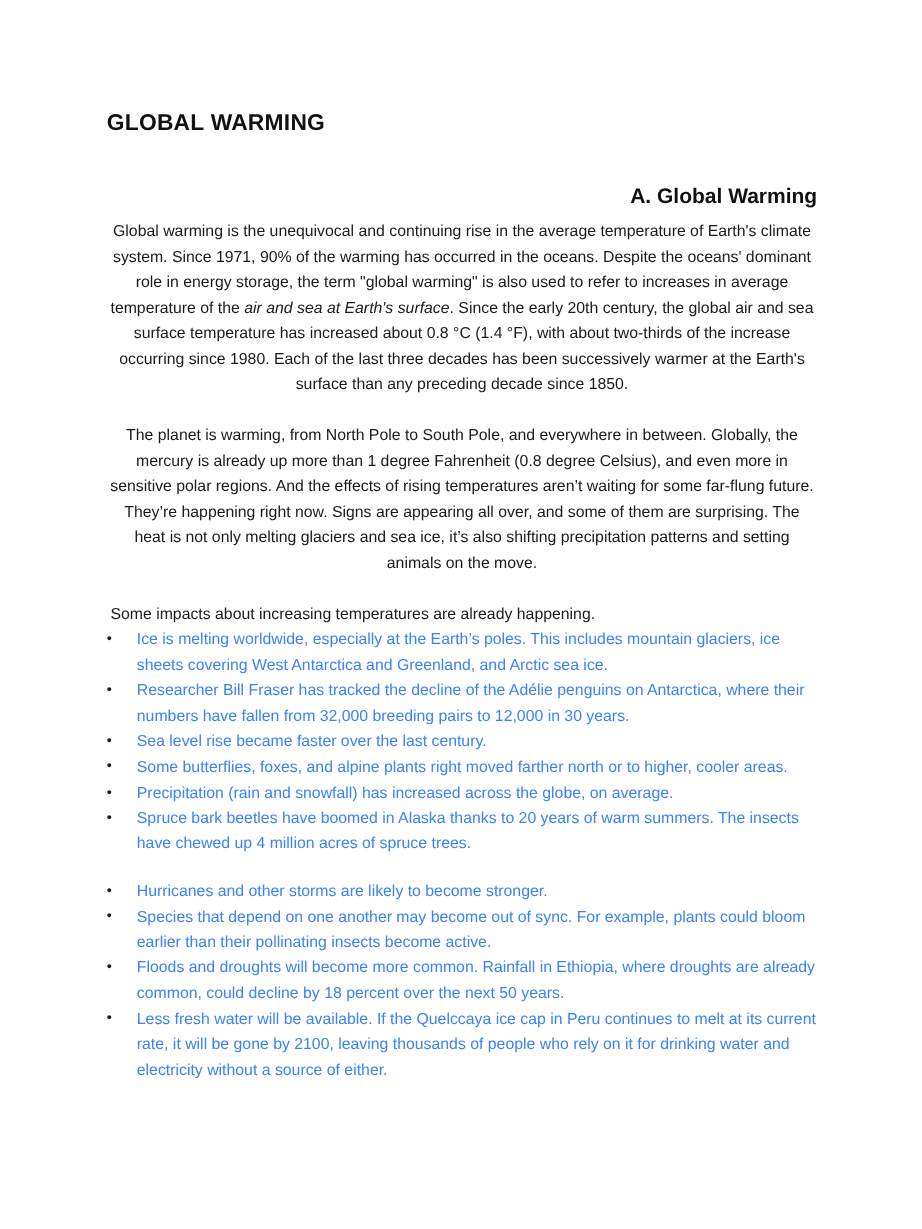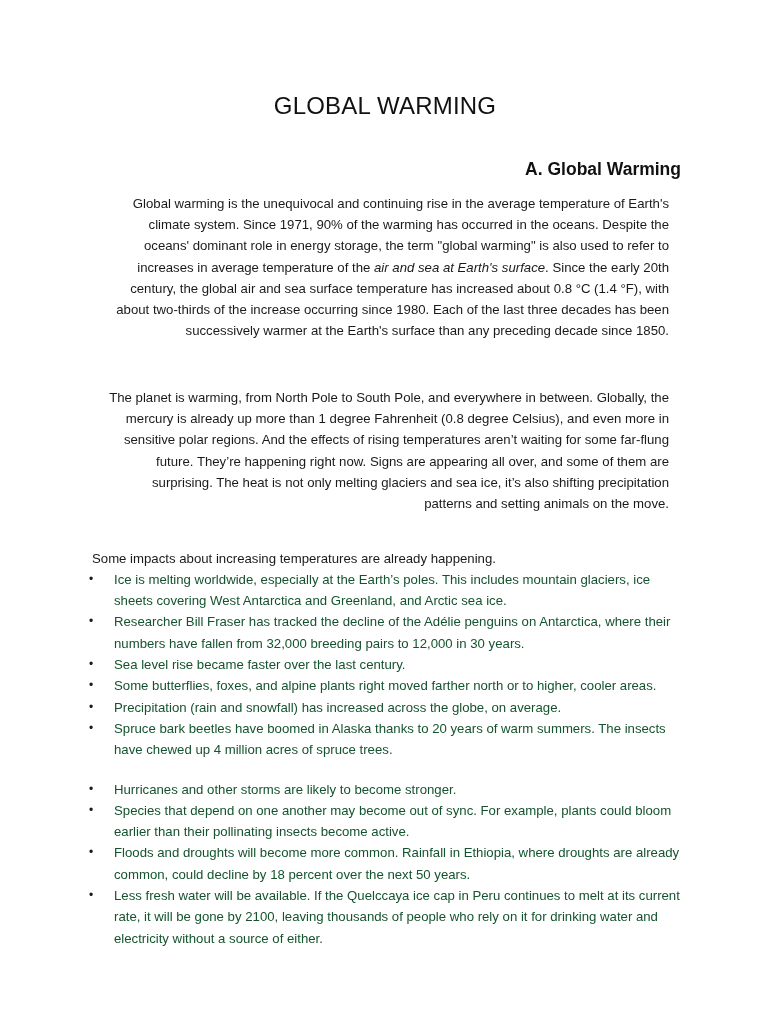--- a/index.html
+++ b/index.html
@@ -23,63 +23,62 @@
     padding: 0;
     overflow: hidden;
   }
   .content {
     position: absolute;
     left: 89px;
     top: 92px;
     width: 592px;
   }
   .doc-title {
-    font-size: 24px;
-    font-weight: normal;
-    text-align: center;
+    font-size: 19px;
+    font-weight: bold;
     letter-spacing: 0.2px;
     color: #111111;
     margin: 0 0 38px 0;
     line-height: 1.2;
   }
   .section-heading {
     font-size: 17.5px;
     font-weight: bold;
     color: #111111;
     margin: 0 0 7px 0;
     line-height: 1.25;
     text-align: right;
   }
   p.body-par {
     font-size: 13.2px;
     line-height: 21.3px;
-    margin: 12px;
+    margin: 0;
     color: #1a1a1a;
-    text-align: right;
+    text-align: center;
   }
   .par-gap {
     height: 21px;
   }
   .list-intro {
     font-size: 13.2px;
     line-height: 21.3px;
     margin: 0 0 0 3px;
     color: #1a1a1a;
   }
   ul.bullets {
     list-style: none;
     margin: 0;
     padding: 0;
   }
   ul.bullets > li {
     position: relative;
     padding-left: 25px;
     font-size: 13.2px;
     line-height: 21.3px;
-    color: #14532d;
+    color: #3b82f6;
     margin: 0;
   }
   ul.bullets > li::before {
     content: "\2022";
     position: absolute;
     left: 0px;
     top: 0;
     font-size: 12px;
     line-height: 21.3px;
     color: #1a1a1a;

